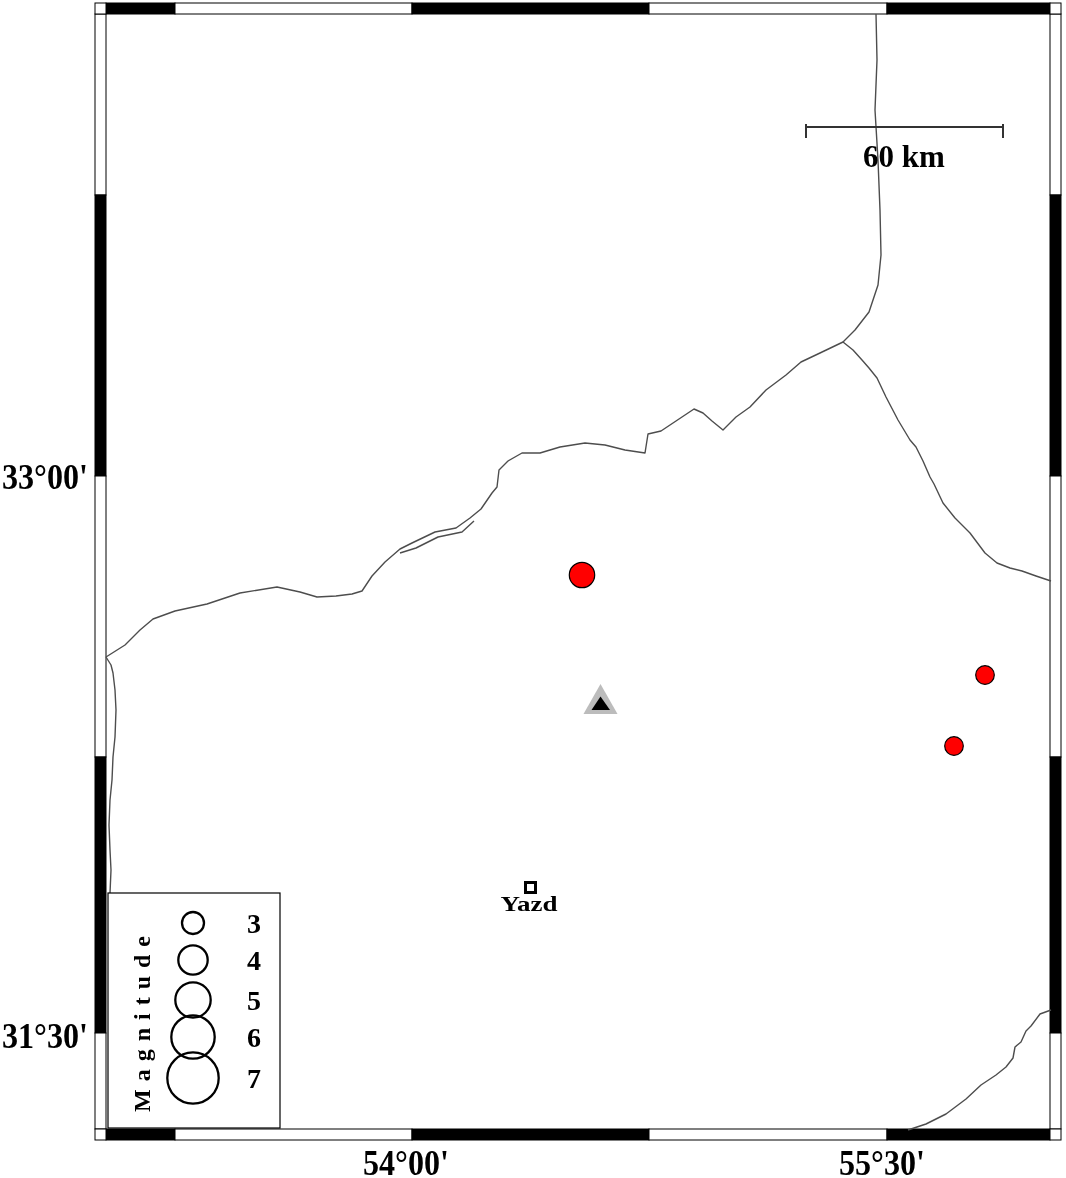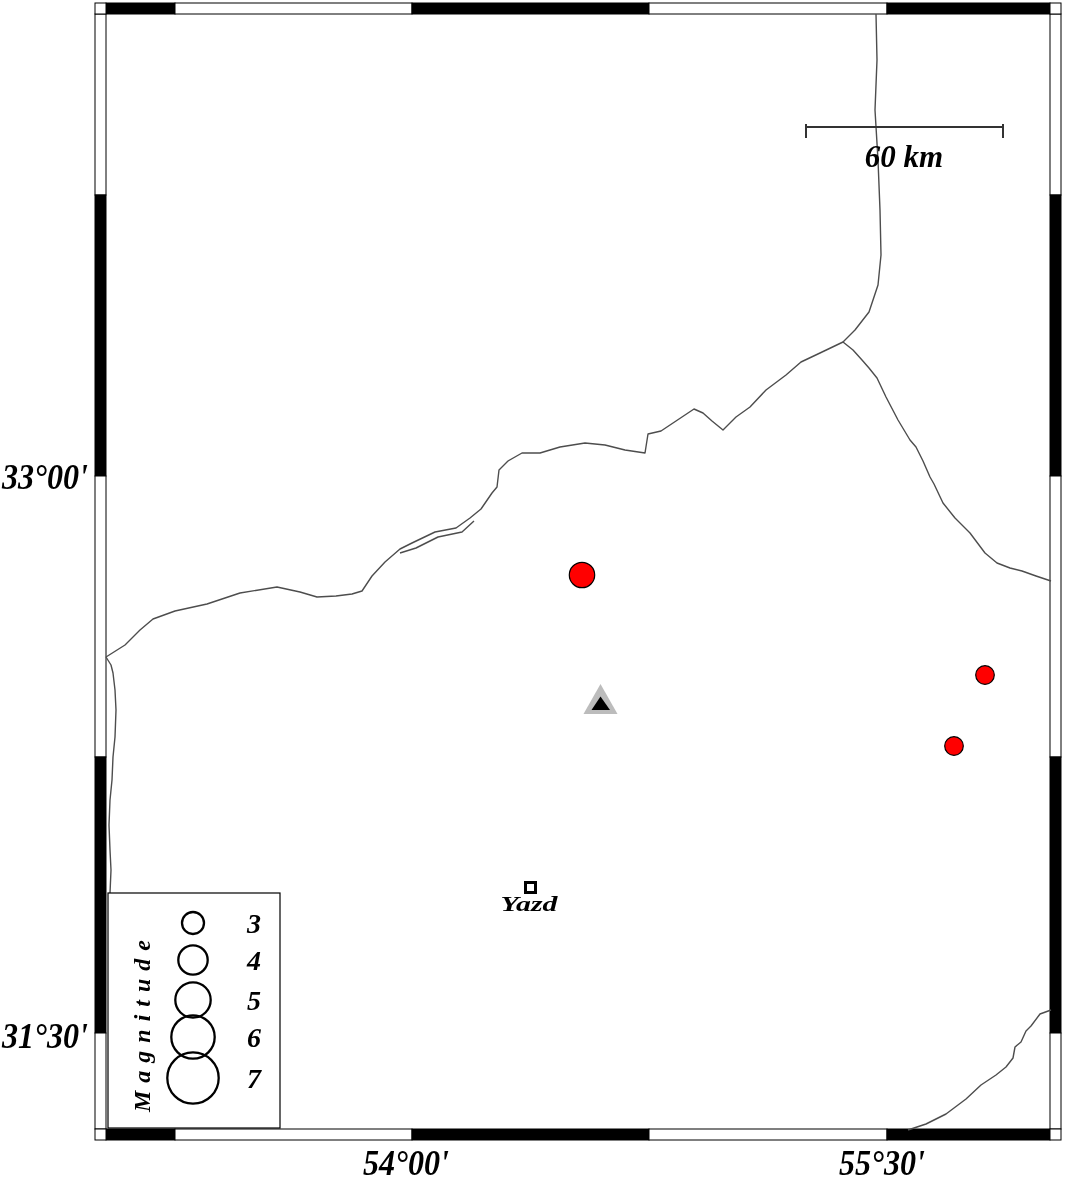--- a/index.html
+++ b/index.html
@@ -1,16 +1,16 @@
 <!DOCTYPE html>
 <html><head>
 <meta charset="utf-8">
 <style>
   html,body{margin:0;padding:0;background:#ffffff;}
-  #stage{position:relative;width:1066px;height:1178px;background:#ffffff;overflow:hidden;font-style:italic;}
+  #stage{position:relative;width:1066px;height:1178px;background:#ffffff;overflow:hidden;}
   svg{display:block;}
   svg text{font-family:"Liberation Serif", serif;font-weight:bold;fill:#000;}
   .axis-label{font-size:36px;}
   .scale-label{font-size:31px;}
   .city-label{font-size:22px;}
   .legend-title{font-size:24px;letter-spacing:8px;}
   .legend-num{font-size:28px;}
   .cell{stroke:#000;stroke-width:1;}
   .legend-box{fill:#ffffff;stroke:#000;stroke-width:1.2;}
 </style>

